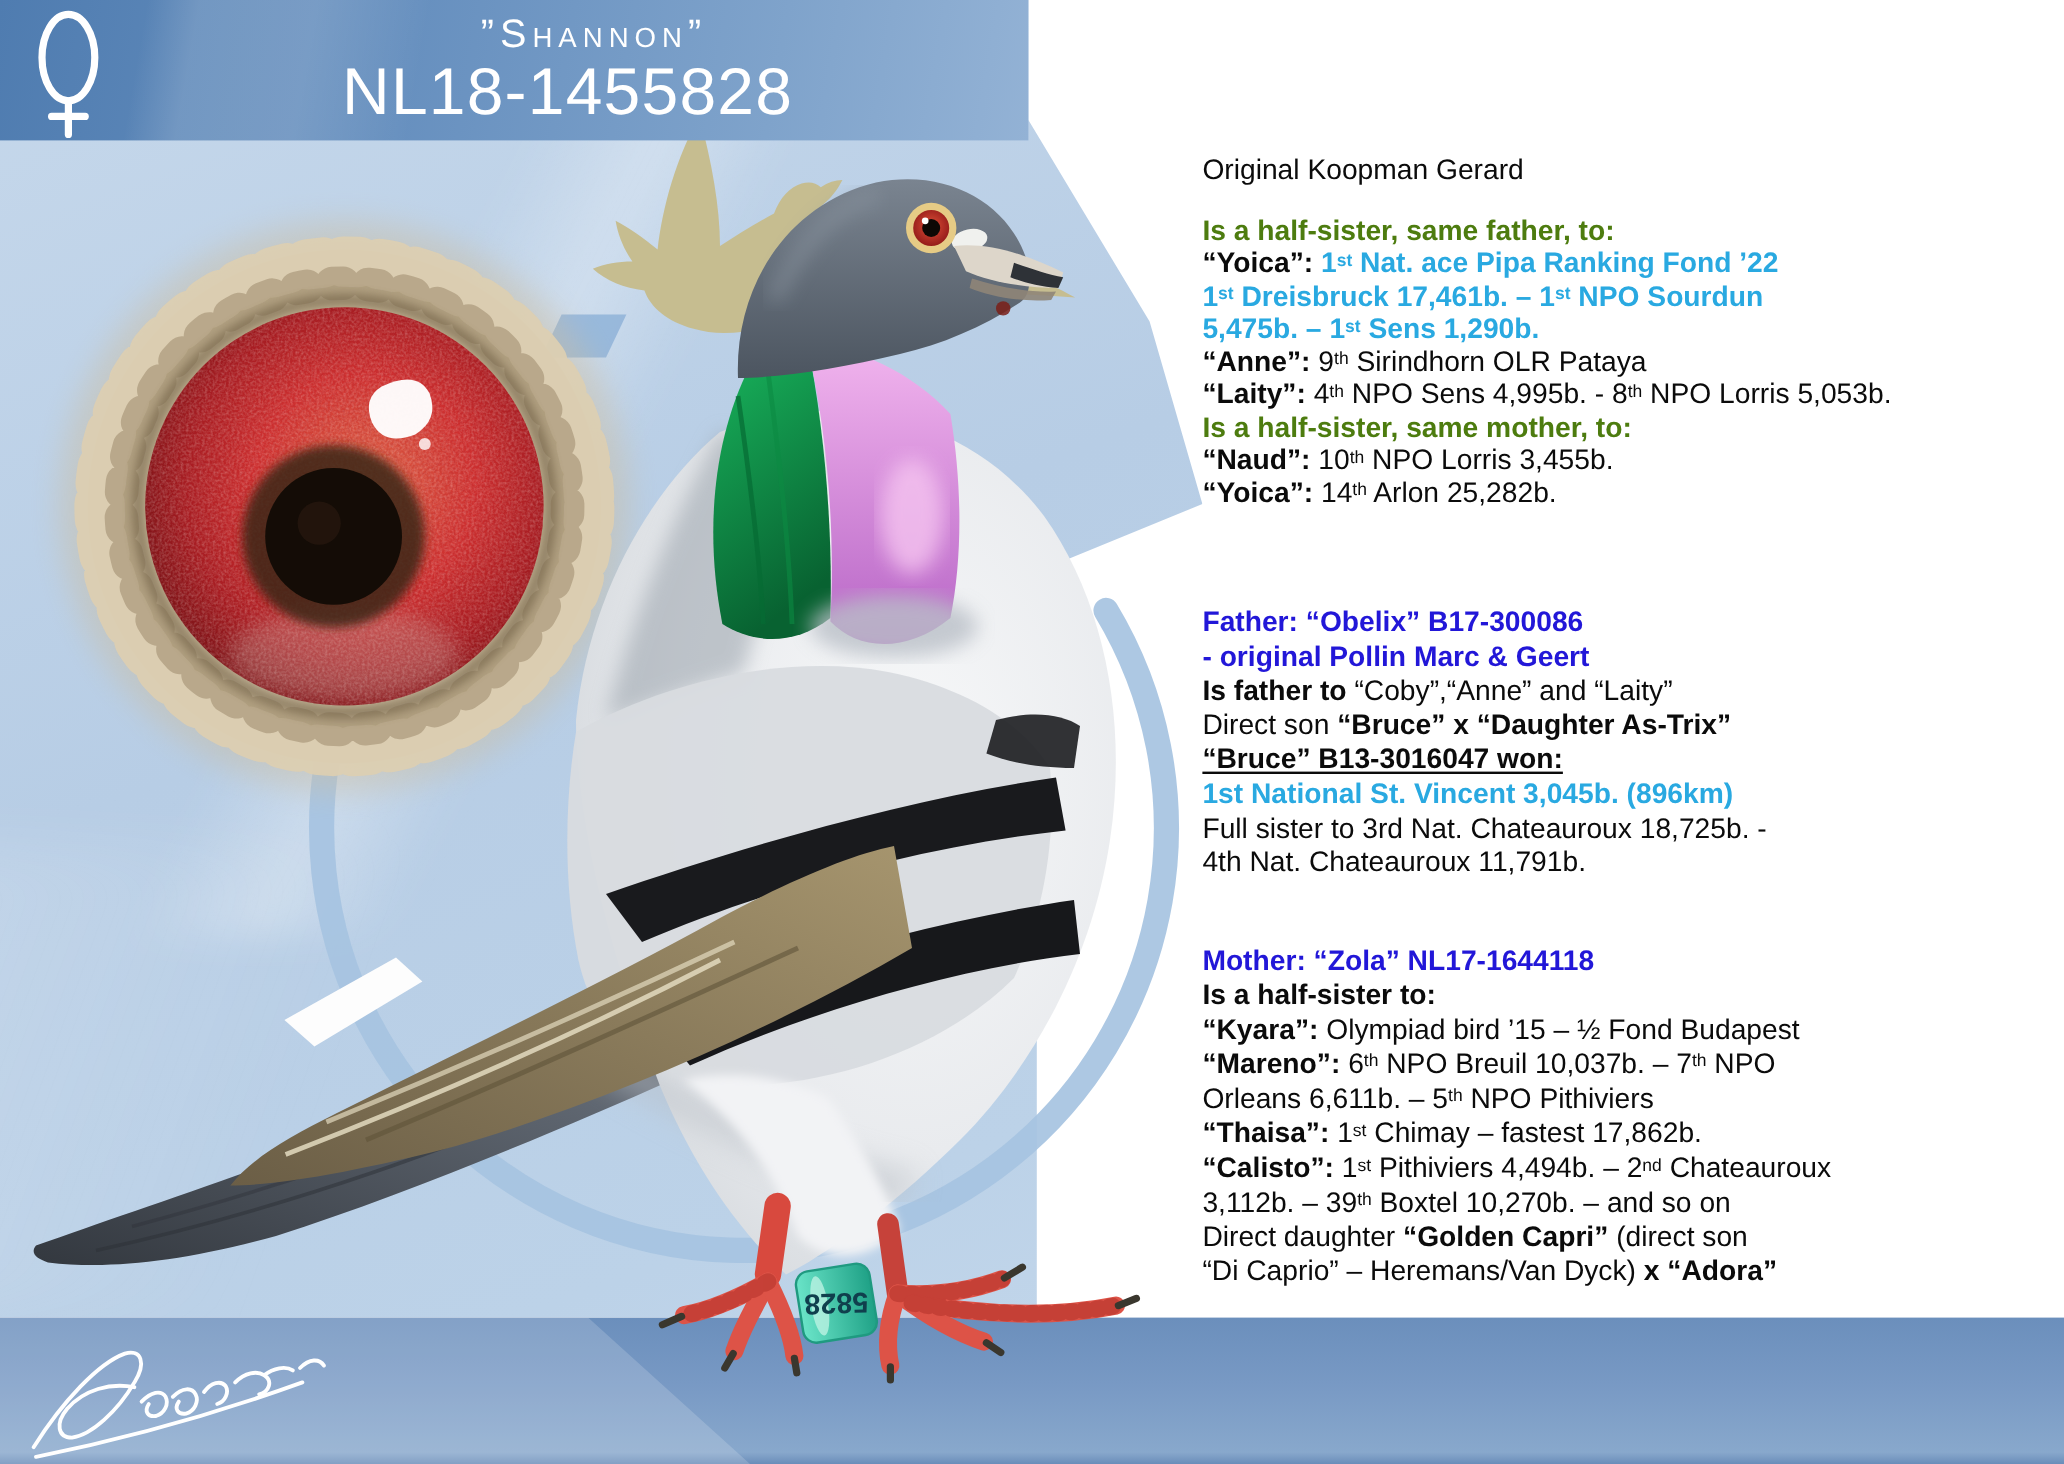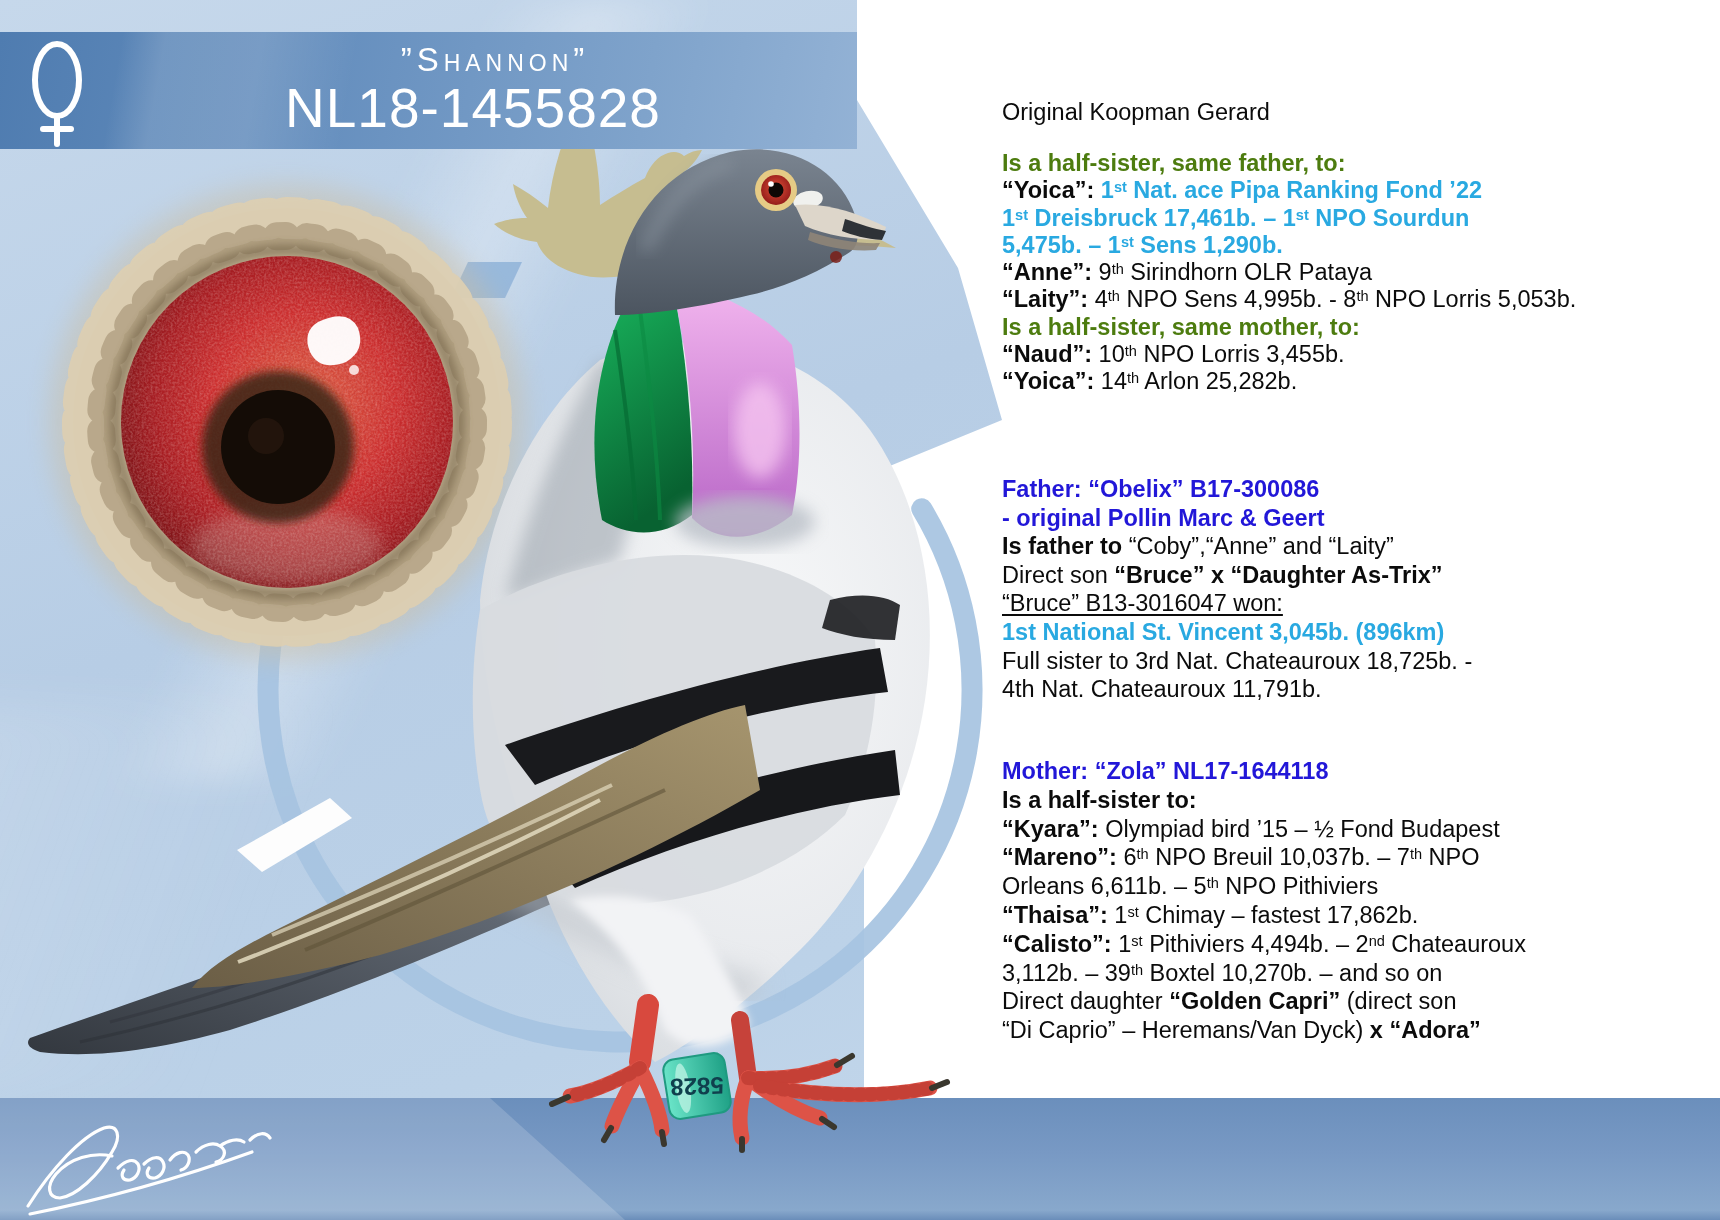--- a/index.html
+++ b/index.html
@@ -9,48 +9,48 @@
   .bg-blue{position:absolute;inset:0;z-index:1;
     background:linear-gradient(160deg,#c6d8eb 0%,#b7cde5 38%,#bcd2e8 68%,#cbdcee 100%);
     clip-path:polygon(0 0,857px 0,857px 100px,958px 268px,1002px 420px,880px 470px,864px 560px,864px 1098px,0 1098px);}
   .streak1{position:absolute;left:210px;top:0;width:400px;height:780px;
     background:linear-gradient(100deg,rgba(255,255,255,0) 30%,rgba(255,255,255,.28) 50%,rgba(255,255,255,0) 70%);
     transform:skewX(-18deg);filter:blur(14px);}
   .streak2{position:absolute;left:-60px;top:700px;width:420px;height:400px;
     background:linear-gradient(110deg,rgba(255,255,255,.16),rgba(255,255,255,0) 70%);filter:blur(22px);}
   
   .banner{position:absolute;left:0;top:0;width:857px;height:117px;z-index:4;
-    background:linear-gradient(100deg,#4f7cb0 0%,#6790bf 40%,#7fa3cb 75%,#93b2d5 100%);margin-top:32px;}
+    background:linear-gradient(100deg,#4f7cb0 0%,#6790bf 40%,#7fa3cb 75%,#93b2d5 100%);}
   .banner .sheen{position:absolute;inset:0;
     background:linear-gradient(100deg,rgba(255,255,255,0) 14%,rgba(255,255,255,.15) 19%,rgba(255,255,255,.15) 30%,rgba(255,255,255,0) 41%);}
   .banner-name{position:absolute;left:300px;top:9px;width:390px;text-align:center;color:#ffffff;
     font-size:33px;font-weight:500;letter-spacing:5px;font-variant:small-caps;}
   .banner-ring{position:absolute;left:248px;top:44px;width:450px;text-align:center;color:#ffffff;
     font-size:55px;font-weight:500;letter-spacing:1px;}
   .sexsym{position:absolute;left:0;top:0;}
   
   .band{position:absolute;left:0;top:1098px;width:1720px;height:122px;z-index:2;
     background:linear-gradient(180deg,#6b8fbc 0%,#7899c4 45%,#88a8cc 92%,#6a8db9 100%);}
   .band .band-light{position:absolute;inset:0;background:rgba(255,255,255,.17);
     clip-path:polygon(0 0,490px 0,625px 122px,0 122px);}
   
   .art{position:absolute;left:0;top:0;z-index:3;}
   
-  .col{position:absolute;left:1002px;z-index:5;font-size:23.5px;color:#0b0b0b;white-space:nowrap;}
+  .col{position:absolute;left:1002px;z-index:5;font-size:23.5px;color:#0b0b0b;white-space:nowrap;margin-top:29px;}
   #sec-origin{top:98px;line-height:28px;}
   #sec-a{top:150px;line-height:27.3px;}
   #sec-b{top:475px;line-height:28.6px;}
   #sec-c{top:757px;line-height:28.8px;}
   .pline{display:block;}
   .rs-k{color:#0b0b0b;font-weight:400;}
   .rs-kb{color:#0b0b0b;font-weight:700;}
   .rs-r{color:#4d7c0f;font-weight:700;}
   .rs-c{color:#29a9e1;font-weight:700;}
   .rs-b{color:#2217d8;font-weight:700;}
-  .rs-u{color:#0b0b0b;font-weight:400;text-decoration:underline;text-underline-offset:3px;}
+  .rs-u{color:#0b0b0b;font-weight:700;text-decoration:underline;text-underline-offset:3px;}
   sup{font-size:.62em;line-height:0;vertical-align:.38em;}
 </style>
 </head>
 <body>
 
 <div class="page">
 
   <div class="bg-blue">
     <div class="streak1"></div>
     <div class="streak2"></div>

